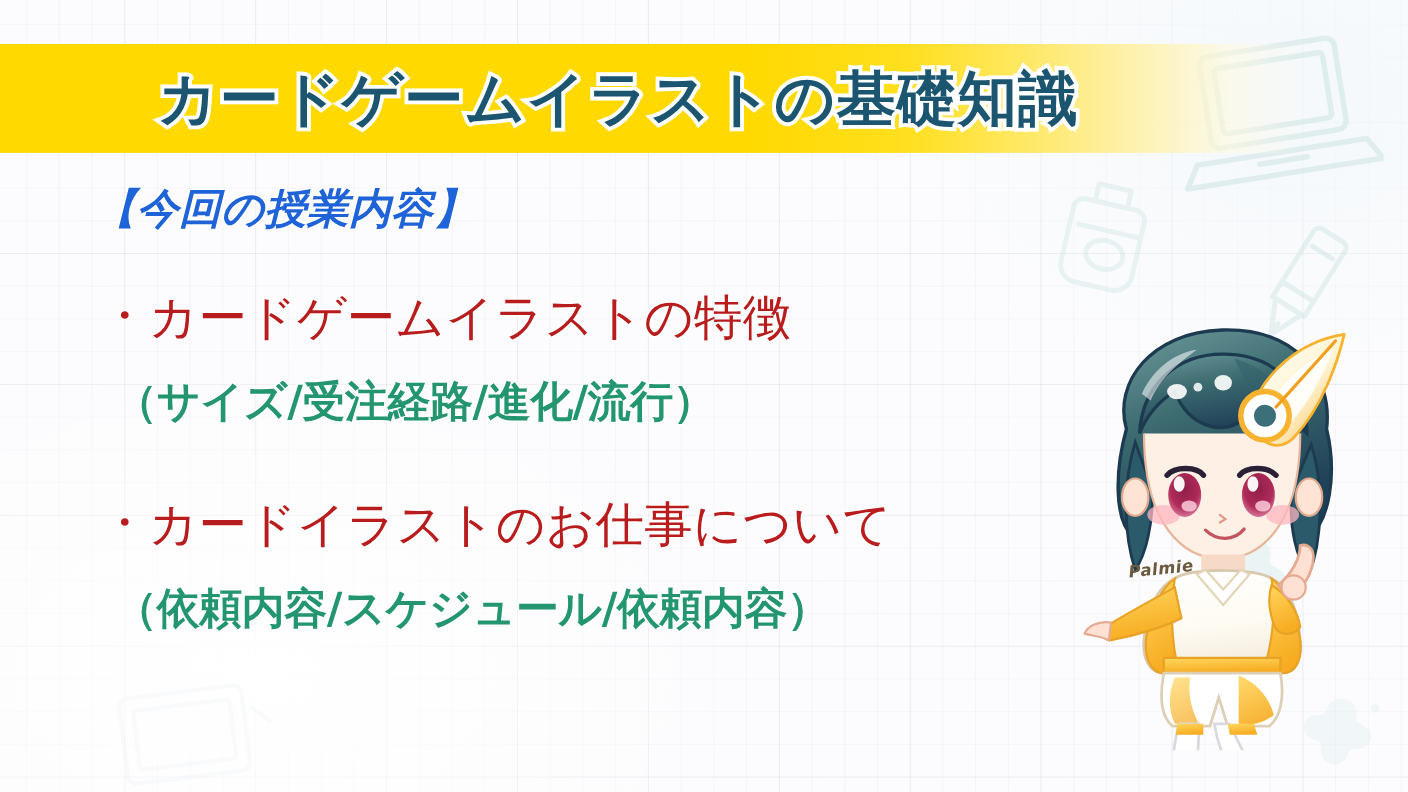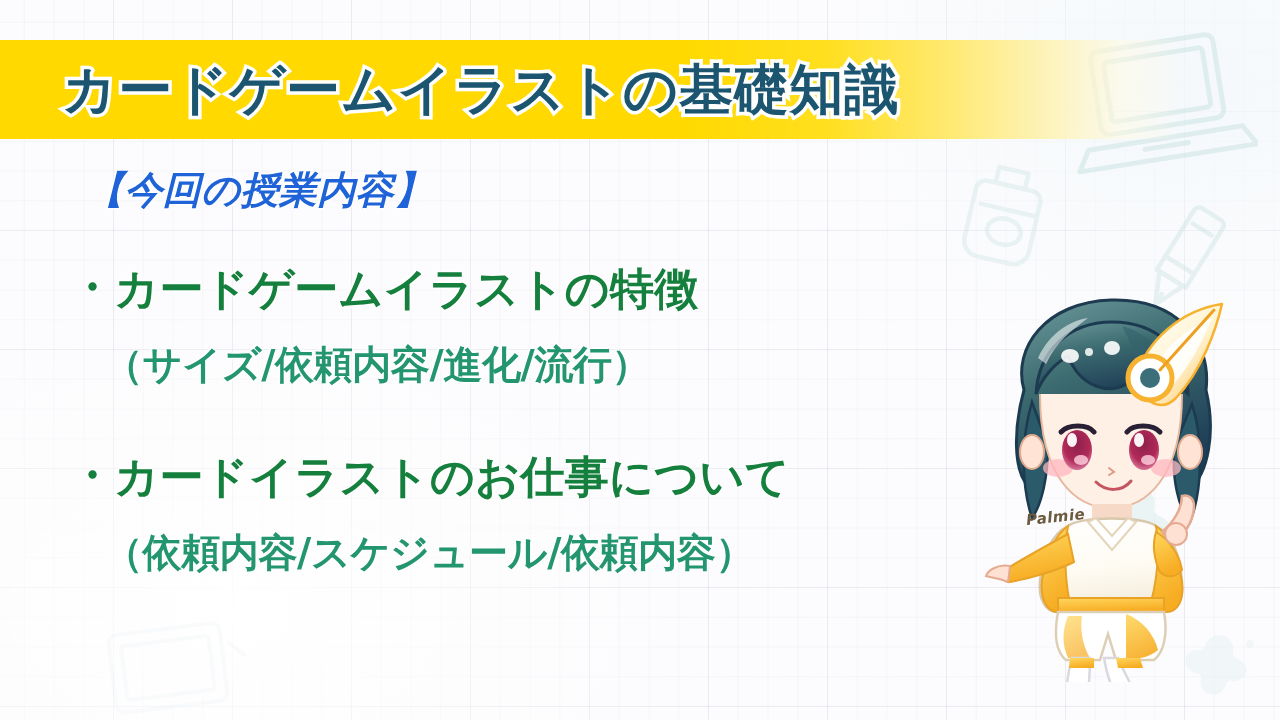--- a/index.html
+++ b/index.html
@@ -15,20 +15,21 @@
     background: #fcfcfe;
   }
 
   
   .slide {
     position: relative;
     width: 1280px;
     height: 720px;
     overflow: hidden;
     background: #fbfbfe;
+    text-align: center;
   }
 
   
   .bg-grid {
     position: absolute;
     inset: 0;
     background-color: #fcfcfe;
     background-image:
       linear-gradient(to right, rgba(120,124,160,0.085) 1px, transparent 1px),
       linear-gradient(to bottom, rgba(120,124,160,0.085) 1px, transparent 1px),
@@ -122,25 +123,25 @@
       1px 1px 0 rgba(255,255,255,0.95), -1px -1px 0 rgba(255,255,255,0.95);
     font-style: italic;
   }
 
   .bullet-block { position: absolute; left: 0; width: 1000px; }
   .block-1 { top: 95px; }
   .block-2 { top: 283px; }
 
   .bullet-main {
     position: absolute;
-    left: 70px;
+    left: 91px;
     top: 0;
     font-size: 44px;
-    font-weight: 700;
-    color: #15803d;
+    font-weight: 400;
+    color: #b91c1c;
     letter-spacing: 0.005em;
     white-space: nowrap;
     text-shadow:
       0 0 6px #ffffff, 0 0 6px #ffffff,
       1px 1px 0 rgba(255,255,255,0.95), -1px -1px 0 rgba(255,255,255,0.95);
   }
   .bullet-main .dot {
     display: inline-block;
     font-size: 44px;
     transform: translateY(-2px);
@@ -244,21 +245,21 @@
   <div class="title-text">カードゲームイラストの基礎知識</div>
 
   <div class="content">
 
     <div class="section-heading">【今回の授業内容】</div>
 
     <div class="bullet-block block-1">
       <div class="bullet-main">
         <span class="dot">・</span><span>カードゲームイラストの特徴</span>
       </div>
-      <div class="bullet-sub">（サイズ/依頼内容/進化/流行）</div>
+      <div class="bullet-sub">（サイズ/受注経路/進化/流行）</div>
     </div>
 
     <div class="bullet-block block-2">
       <div class="bullet-main">
         <span class="dot">・</span><span>カードイラストのお仕事について</span>
       </div>
       <div class="bullet-sub">（依頼内容/スケジュール/依頼内容）</div>
     </div>
 
   </div>

